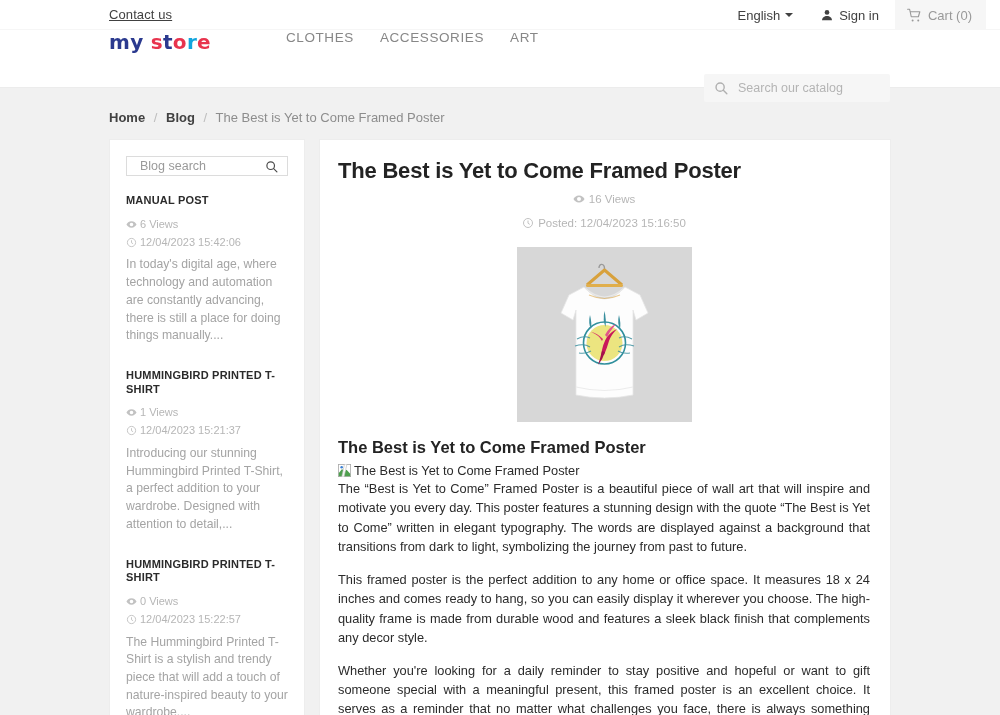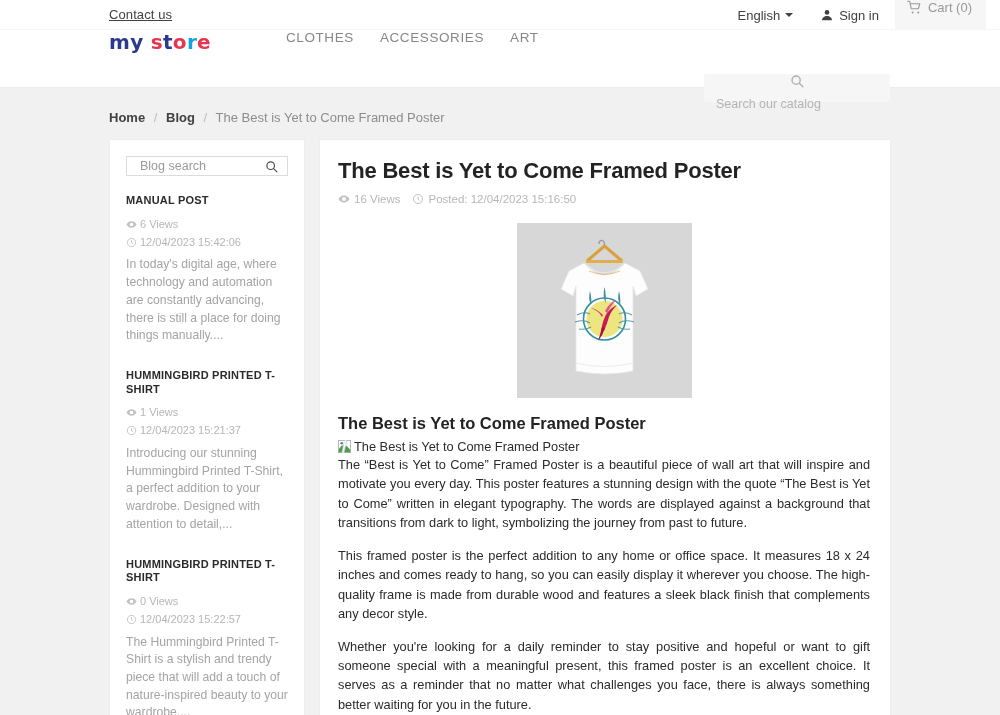--- a/index.html
+++ b/index.html
@@ -39,21 +39,21 @@
     border-left: 4px solid transparent;
     border-right: 4px solid transparent;
     border-top: 4px solid #414141;
   }
   .signin {
     display: flex; align-items: center; gap: 5px;
     font-size: 13px; color: #414141; cursor: pointer;
     padding-right: 16px;
   }
   .cartbox {
-    display: flex; align-items: flex-start; gap: 6px;
+    display: flex; align-items: center; gap: 6px;
     background: #f6f6f6; color: #999;
     font-size: 13px; padding: 0 14px 0 12px;
     cursor: pointer;
   }
   .ico { display: inline-block; line-height: 0; }
 
   .navbar {
     height: 58px;
     display: flex; 
     padding-left: 109px;
@@ -72,21 +72,21 @@
   }
   .mainmenu a {
     font-size: 13.5px; color: #878787;
     text-decoration: none; letter-spacing: .6px;
     cursor: pointer;
   }
   .searchwrap {
     position: absolute; right: 110px; top: 44px;
     width: 186px; height: 28px;
     background: #f6f6f6; border-radius: 2px;
-    display: flex; align-items: center; padding: 0 10px; gap: 8px; flex-direction: column;
+    display: flex; align-items: center; padding: 0 10px; gap: 8px;
   }
   .searchwrap input {
     border: 0; outline: 0; background: transparent;
     font-size: 12.5px; color: #9b9b9b; width: 100%;
     font-family: "Liberation Sans", sans-serif;
   }
   .searchwrap input::placeholder { color: #b4b4b4; }
 
   
   .breadcrumb {
@@ -149,20 +149,21 @@
 
   
   .article-title {
     font-size: 22px; font-weight: bold; color: #232323;
     margin: 0 0 9px 0; letter-spacing: -.2px;
   }
   .article-meta {
     font-size: 11.5px; color: #b6b6b6;
     display: flex; align-items: center; gap: 12px;
     margin-bottom: 18px;
+    flex-direction: column;
   }
   .article-meta .mi { display: inline-flex; align-items: center; gap: 4px; }
 
   .hero {
     width: 175px; height: 175px;
     margin: 0 auto 16px auto;
     background: #d7d7d7;
     display: flex; align-items: center; justify-content: center;
   }
 

